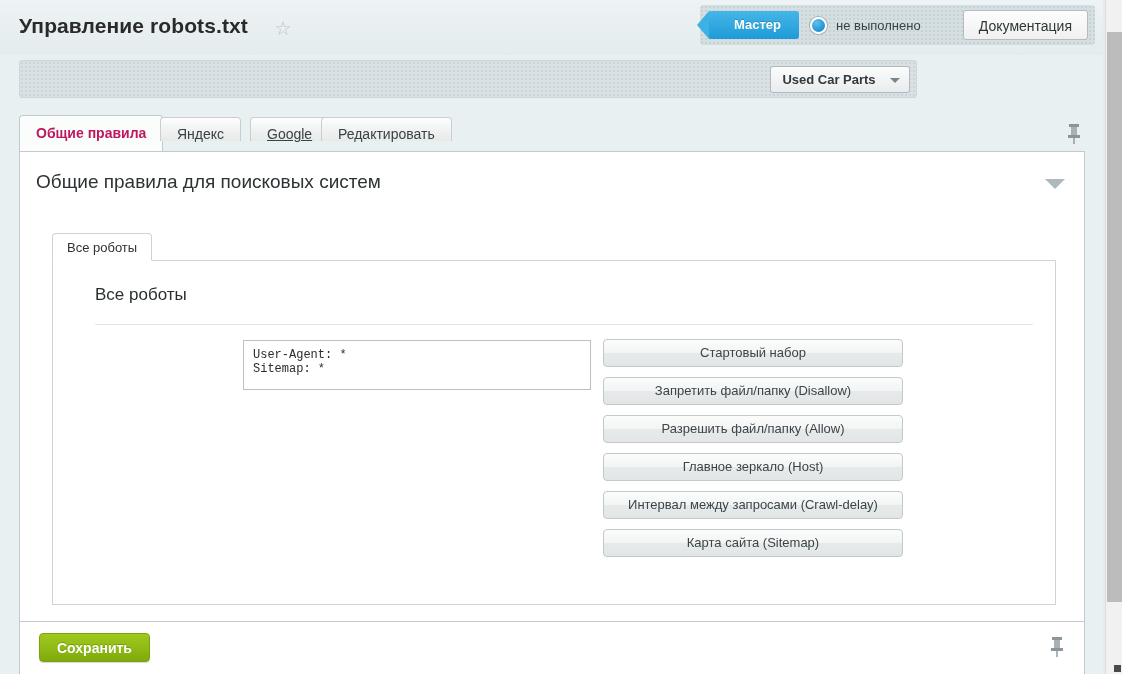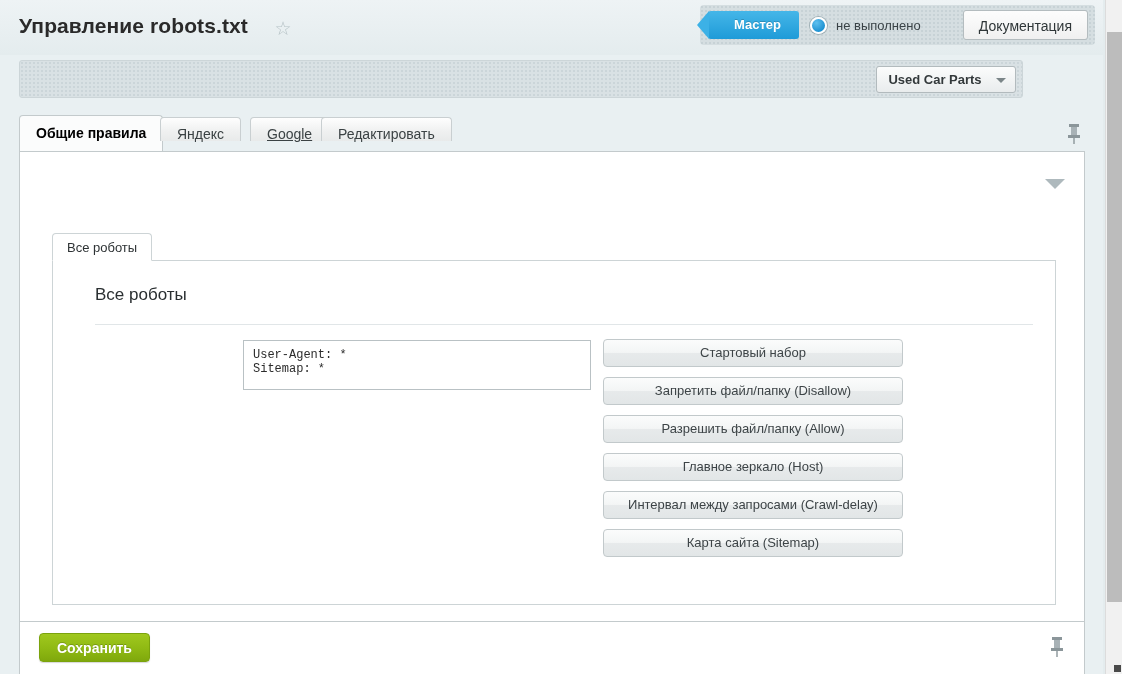--- a/index.html
+++ b/index.html
@@ -119,21 +119,21 @@
     border: 1px solid #b4bcbf;
     border-radius: 3px;
     cursor: pointer;
     white-space: nowrap;
   }
 
   
   #toolbar {
     position: absolute;
     left: 19px; top: 60px;
-    width: 1004px; height: 38px;
+    width: 898px; height: 38px;
     background-color: #d9e1e4;
     background-image: radial-gradient(#cbd5d9 0.8px, transparent 0.9px);
     background-size: 4px 4px;
     border-radius: 3px;
     border: 1px solid #ccd5d8;
   }
   #site-select {
     position: absolute;
     right: 6px; top: 5px;
     width: 140px; height: 27px;
@@ -178,21 +178,21 @@
     color: #3b4244;
     background: linear-gradient(to bottom, #fefefe 0%, #f0f1f1 55%, #e8eaea 100%);
     border: 1px solid #c9cfd1;
     border-bottom: none;
     border-radius: 4px 4px 0 0;
     cursor: pointer;
     white-space: nowrap;
   }
   .tab.active {
     background: #fbfcfc;
-    color: #000000;
+    color: #be185d;
     font-weight: bold;
     height: 36px;
     line-height: 35px;
     top: -2px;
     border-color: #c3cacc;
   }
   #pin-top {
     position: absolute;
     right: 3px; top: 6px;
     width: 16px; height: 22px;
@@ -407,20 +407,21 @@
       <rect x="3" y="1" width="10" height="3" fill="#8b969a"></rect>
       <rect x="5" y="4" width="6" height="8" fill="#a8b2b6"></rect>
       <rect x="2" y="12" width="12" height="3" fill="#8b969a"></rect>
       <rect x="7.3" y="15" width="1.4" height="6" fill="#8b969a"></rect>
     </svg>
   </div>
 
   <div id="content">
 
     <div id="section-header">
+      <div id="section-title">Общие правила для поисковых систем</div>
       <div id="section-collapse"></div>
     </div>
 
     <div id="inner-tabbar">
       <div class="inner-tab">Все роботы</div>
     </div>
 
     <div id="inner-panel">
       <div id="inner-title">Все роботы</div>
       <div id="inner-rule"></div>

